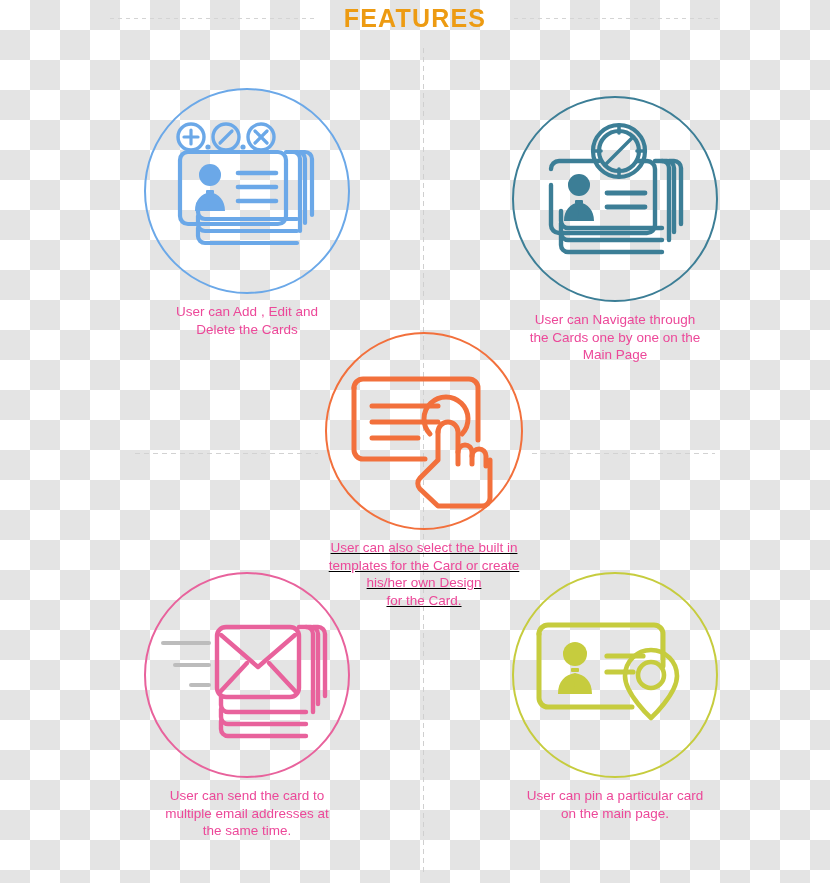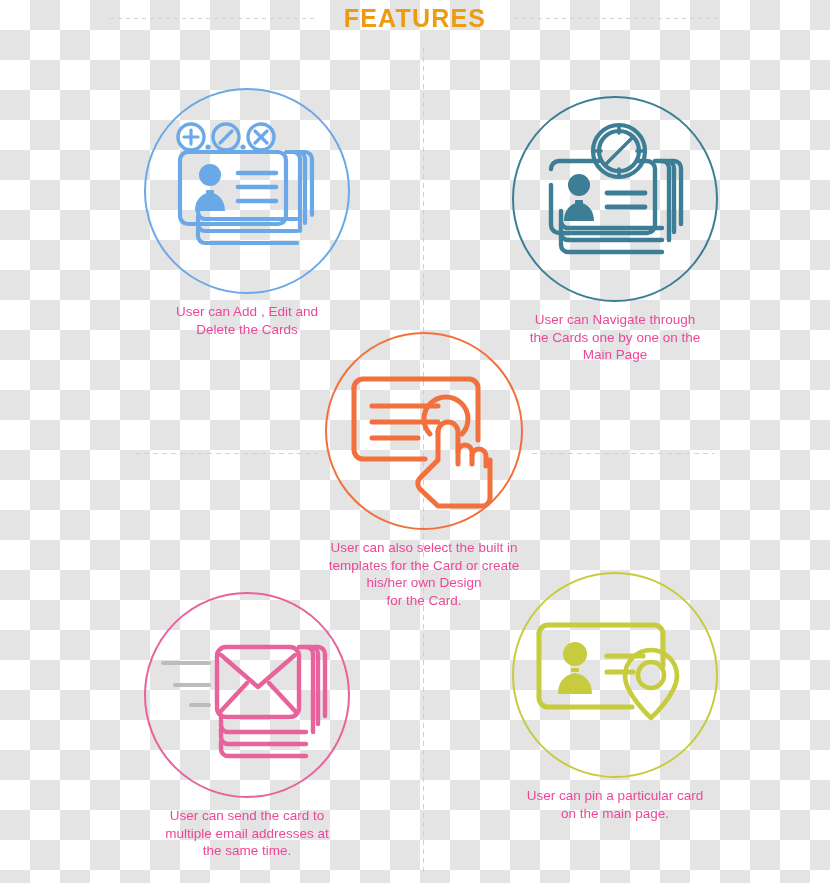--- a/index.html
+++ b/index.html
@@ -96,22 +96,22 @@
     font-size: 13.5px;
     line-height: 17.5px;
     color: #ec4899;
     margin-top: 9px;
     white-space: pre-line;
   }
 
   
   #f-add      { left: 137px; top: 88px;  width: 220px; }
   #f-navigate { left: 505px; top: 96px;  width: 220px; }
-  #f-template { left: 318px; top: 332px; width: 212px; }
-  #f-email    { left: 137px; top: 592px; width: 220px; }
+  #f-template { left: 318px; top: 332px; width: 212px; text-decoration: underline; }
+  #f-email    { left: 137px; top: 572px; width: 220px; }
   #f-pin      { left: 505px; top: 572px; width: 220px; }
 
   .circle.sz-lg { width: 206px; height: 206px; border-width: 2.5px; border-style: solid; }
   .circle.sz-md { width: 198px; height: 198px; border-width: 2.5px; border-style: solid; }
 
   svg { display: block; overflow: visible; }
 </style>
 </head>
 <body>
 

